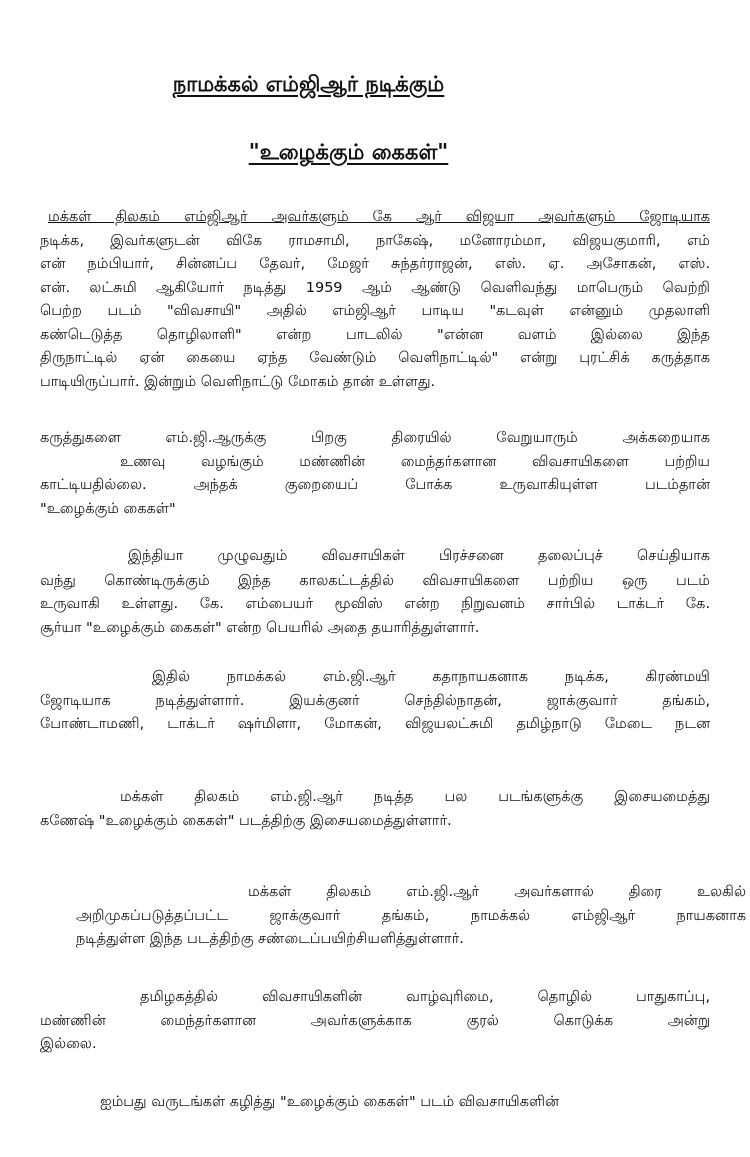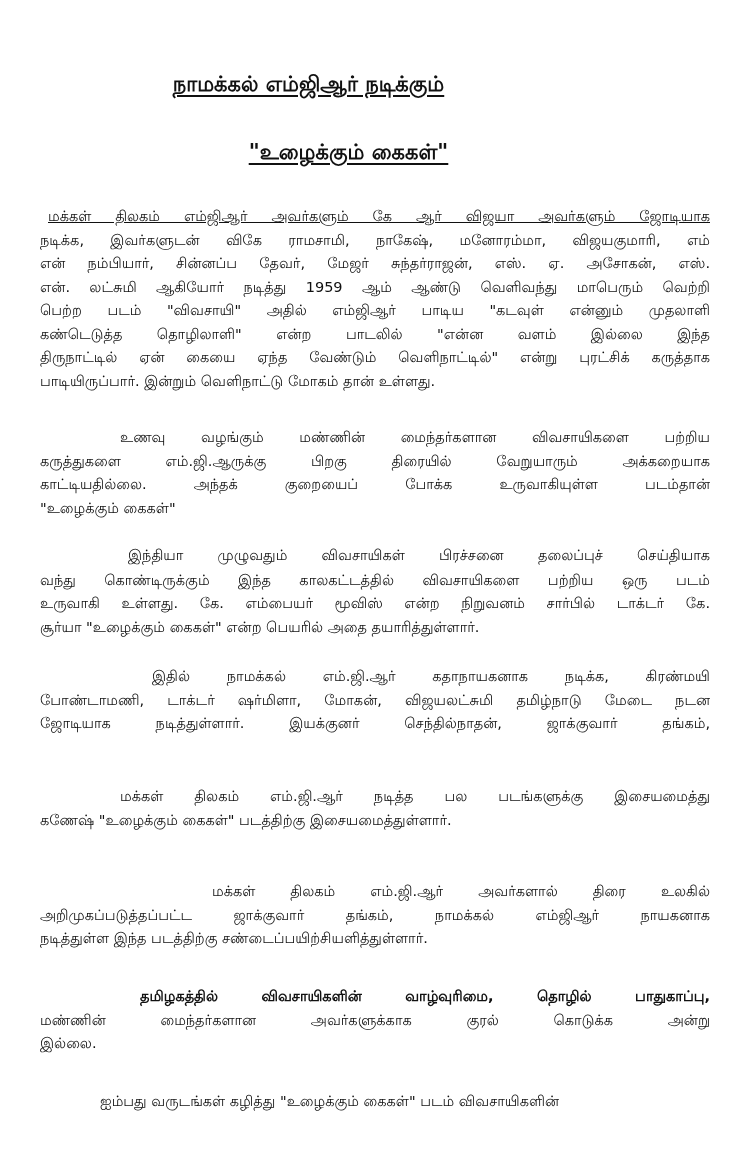--- a/index.html
+++ b/index.html
@@ -26,47 +26,47 @@
         <div class="line" style="padding-left: 8px; text-decoration: underline;">மக்கள் திலகம் எம்ஜிஆர் அவர்களும் கே ஆர் விஜயா அவர்களும் ஜோடியாக</div>
         <div class="line">நடிக்க, இவர்களுடன் விகே ராமசாமி,  நாகேஷ், மனோரம்மா, விஜயகுமாரி, எம்</div>
         <div class="line">என் நம்பியார், சின்னப்ப தேவர், மேஜர் சுந்தர்ராஜன், எஸ். ஏ. அசோகன், எஸ்.</div>
         <div class="line">என். லட்சுமி ஆகியோர் நடித்து 1959 ஆம் ஆண்டு வெளிவந்து மாபெரும் வெற்றி</div>
         <div class="line">பெற்ற படம் "விவசாயி" அதில் எம்ஜிஆர் பாடிய "கடவுள் என்னும் முதலாளி</div>
         <div class="line">கண்டெடுத்த தொழிலாளி" என்ற பாடலில் "என்ன வளம் இல்லை இந்த</div>
         <div class="line">திருநாட்டில் ஏன் கையை ஏந்த வேண்டும் வெளிநாட்டில்" என்று புரட்சிக் கருத்தாக</div>
         <div class="line last">பாடியிருப்பார். இன்றும் வெளிநாட்டு மோகம் தான் உள்ளது.</div>
       </div>
       <div class="para" style="top: 426px;">
+        <div class="line">கருத்துகளை எம்.ஜி.ஆருக்கு பிறகு திரையில் வேறுயாரும் அக்கறையாக</div>
         <div class="line" style="padding-left: 80px;">உணவு வழங்கும் மண்ணின் மைந்தர்களான விவசாயிகளை பற்றிய</div>
-        <div class="line">கருத்துகளை எம்.ஜி.ஆருக்கு பிறகு திரையில் வேறுயாரும் அக்கறையாக</div>
         <div class="line">காட்டியதில்லை. அந்தக் குறையைப் போக்க உருவாகியுள்ள படம்தான்</div>
         <div class="line last">"உழைக்கும் கைகள்"</div>
       </div>
       <div class="para" style="top: 545px;">
         <div class="line" style="padding-left: 88px; font-family: Liberation Mono, monospace;">இந்தியா முழுவதும் விவசாயிகள் பிரச்சனை தலைப்புச் செய்தியாக</div>
         <div class="line">வந்து கொண்டிருக்கும் இந்த காலகட்டத்தில் விவசாயிகளை பற்றிய ஒரு படம்</div>
         <div class="line">உருவாகி உள்ளது. கே. எம்பையர் மூவிஸ் என்ற நிறுவனம் சார்பில் டாக்டர் கே.</div>
         <div class="line last">சூர்யா "உழைக்கும் கைகள்" என்ற பெயரில் அதை தயாரித்துள்ளார்.</div>
       </div>
       <div class="para" style="top: 665px;">
         <div class="line" style="padding-left: 112px;">இதில் நாமக்கல் எம்.ஜி.ஆர் கதாநாயகனாக நடிக்க, கிரண்மயி</div>
+        <div class="line">ஜோடியாக நடித்துள்ளார். இயக்குனர் செந்தில்நாதன், ஜாக்குவார் தங்கம்,</div>
         <div class="line">போண்டாமணி, டாக்டர் ஷர்மிளா, மோகன்,  விஜயலட்சுமி தமிழ்நாடு மேடை நடன</div>
-        <div class="line">ஜோடியாக நடித்துள்ளார். இயக்குனர் செந்தில்நாதன், ஜாக்குவார் தங்கம்,</div>
       </div>
       <div class="para" style="top: 785px;">
         <div class="line" style="padding-left: 80px;">மக்கள் திலகம் எம்.ஜி.ஆர் நடித்த பல படங்களுக்கு இசையமைத்து</div>
         <div class="line last">கணேஷ் "உழைக்கும் கைகள்" படத்திற்கு இசையமைத்துள்ளார்.</div>
       </div>
-      <div class="para" style="top: 880px;">
+      <div class="para" style="top: 880px; margin-left: 36px;">
         <div class="line" style="padding-left: 172px;">மக்கள் திலகம் எம்.ஜி.ஆர் அவர்களால் திரை உலகில்</div>
         <div class="line">அறிமுகப்படுத்தப்பட்ட ஜாக்குவார் தங்கம்,  நாமக்கல் எம்ஜிஆர் நாயகனாக</div>
         <div class="line last">நடித்துள்ள இந்த படத்திற்கு சண்டைப்பயிற்சியளித்துள்ளார்.</div>
       </div>
       <div class="para" style="top: 985px;">
-        <div class="line" style="padding-left: 100px; font-weight: bold;">தமிழகத்தில் விவசாயிகளின் வாழ்வுரிமை, தொழில் பாதுகாப்பு,</div>
+        <div class="line" style="padding-left: 100px;">தமிழகத்தில் விவசாயிகளின் வாழ்வுரிமை, தொழில் பாதுகாப்பு,</div>
         <div class="line">மண்ணின் மைந்தர்களான அவர்களுக்காக குரல் கொடுக்க அன்று</div>
         <div class="line last">இல்லை.</div>
       </div>
       <div class="para" style="top: 1090px;">
         <div class="line last" style="padding-left: 60px;">ஐம்பது வருடங்கள் கழித்து "உழைக்கும் கைகள்" படம் விவசாயிகளின்</div>
       </div>
     </div>
 </div>
 
 </body></html>

